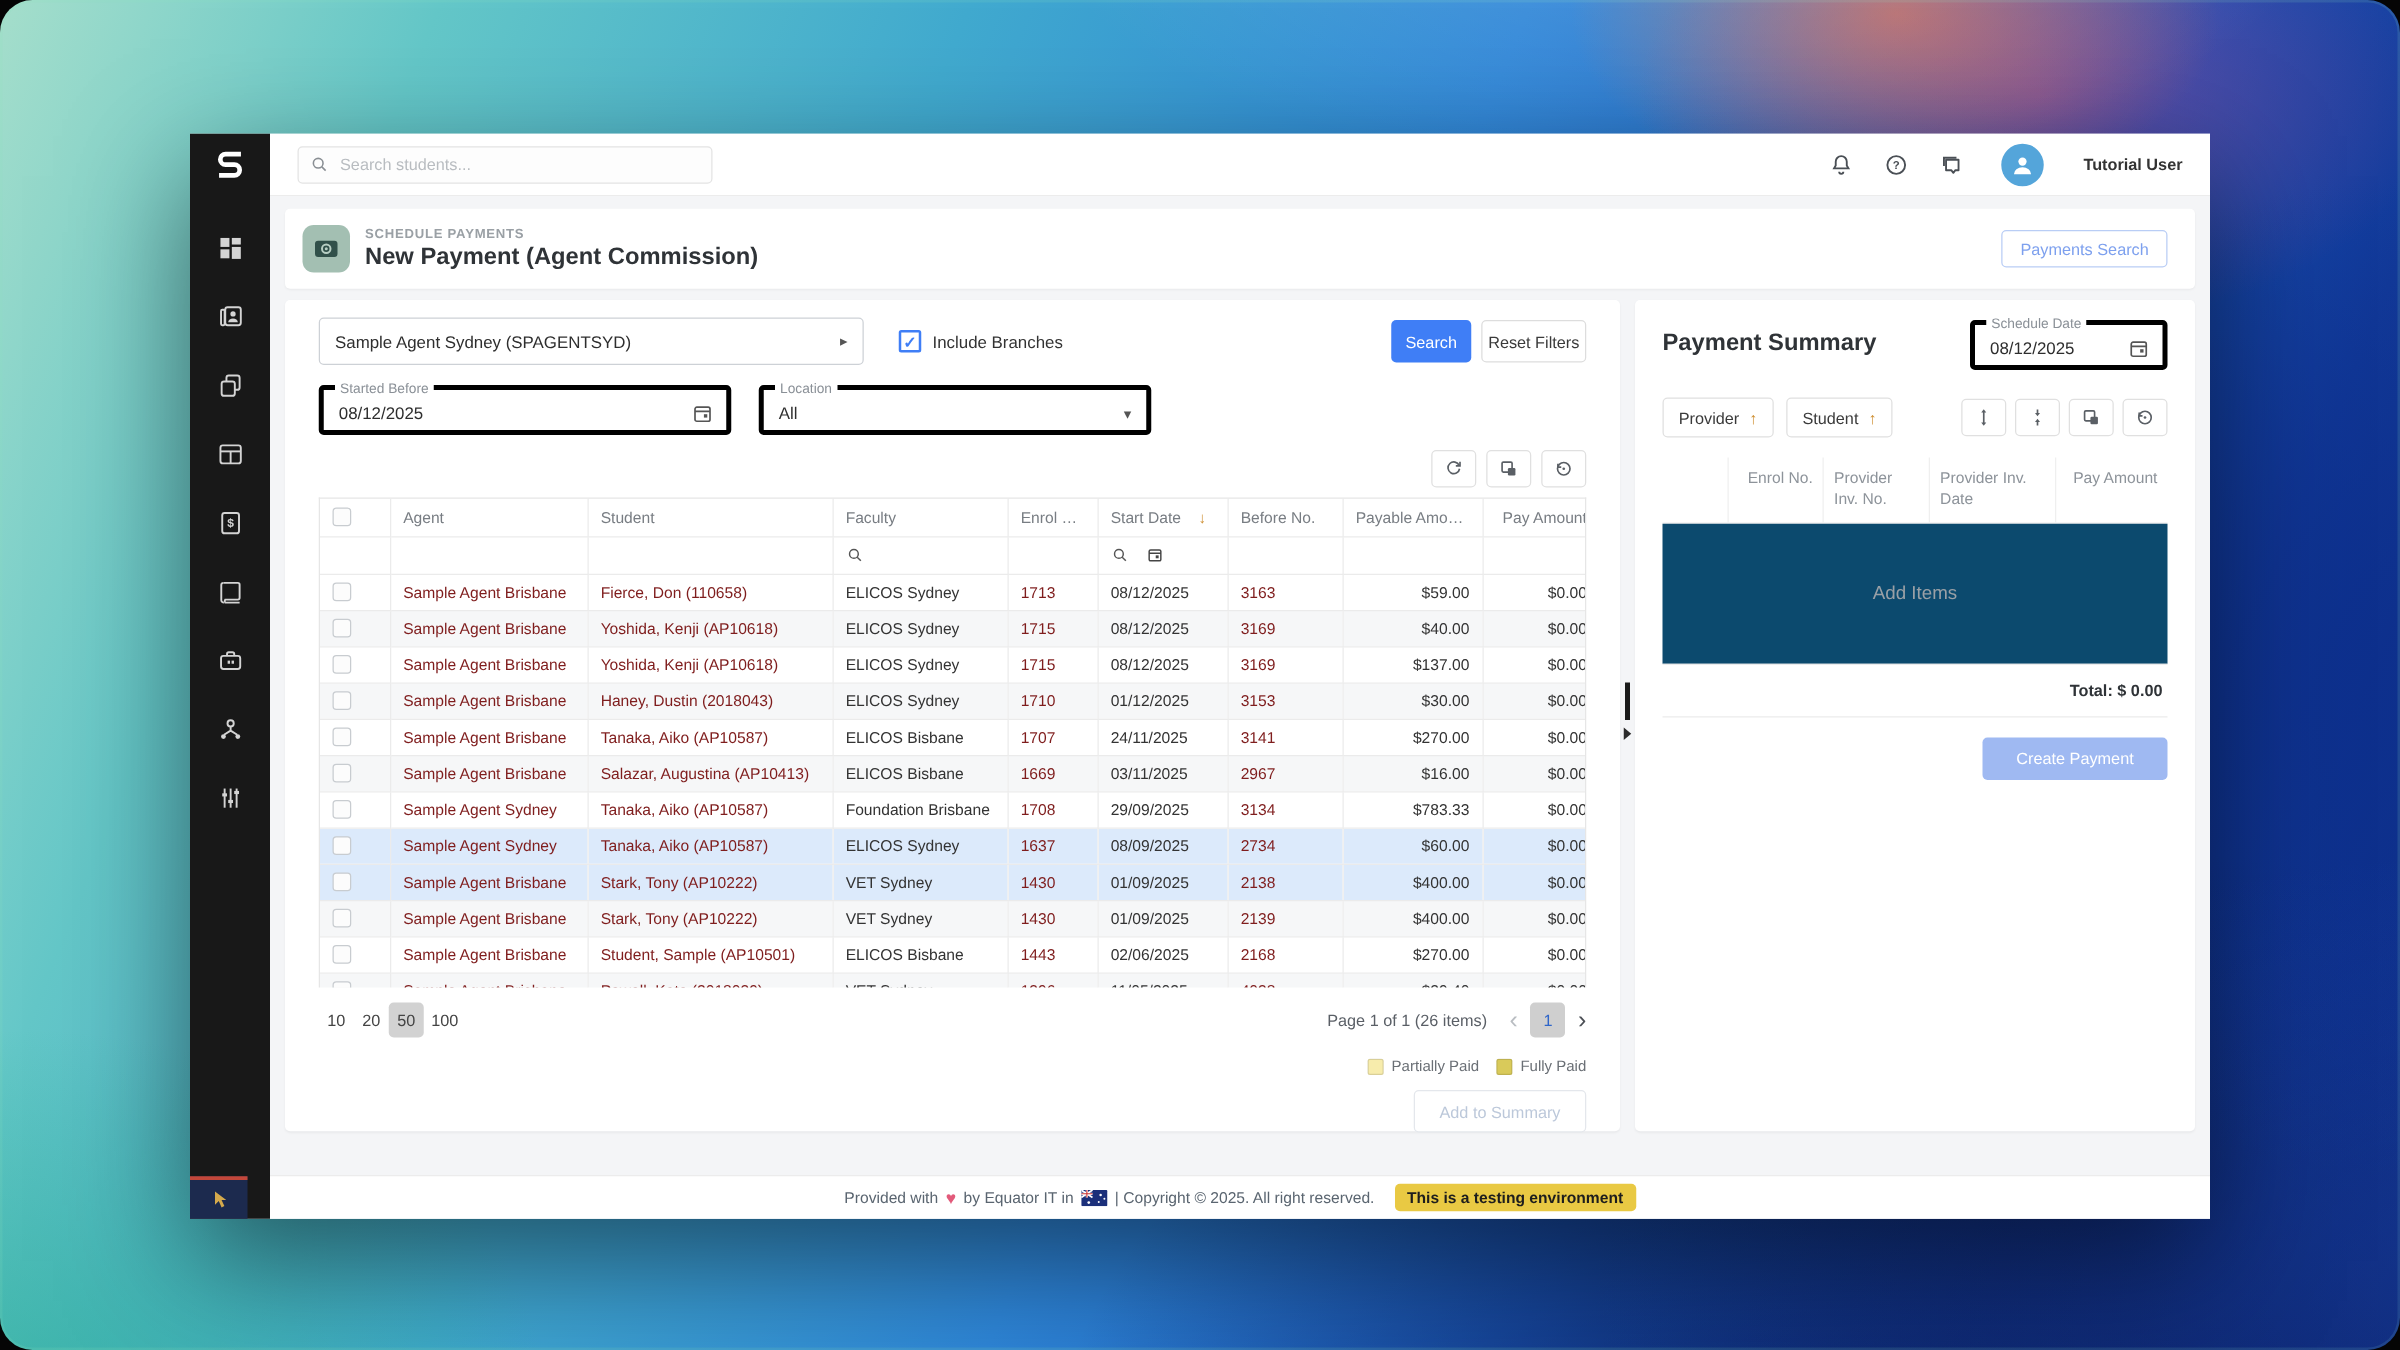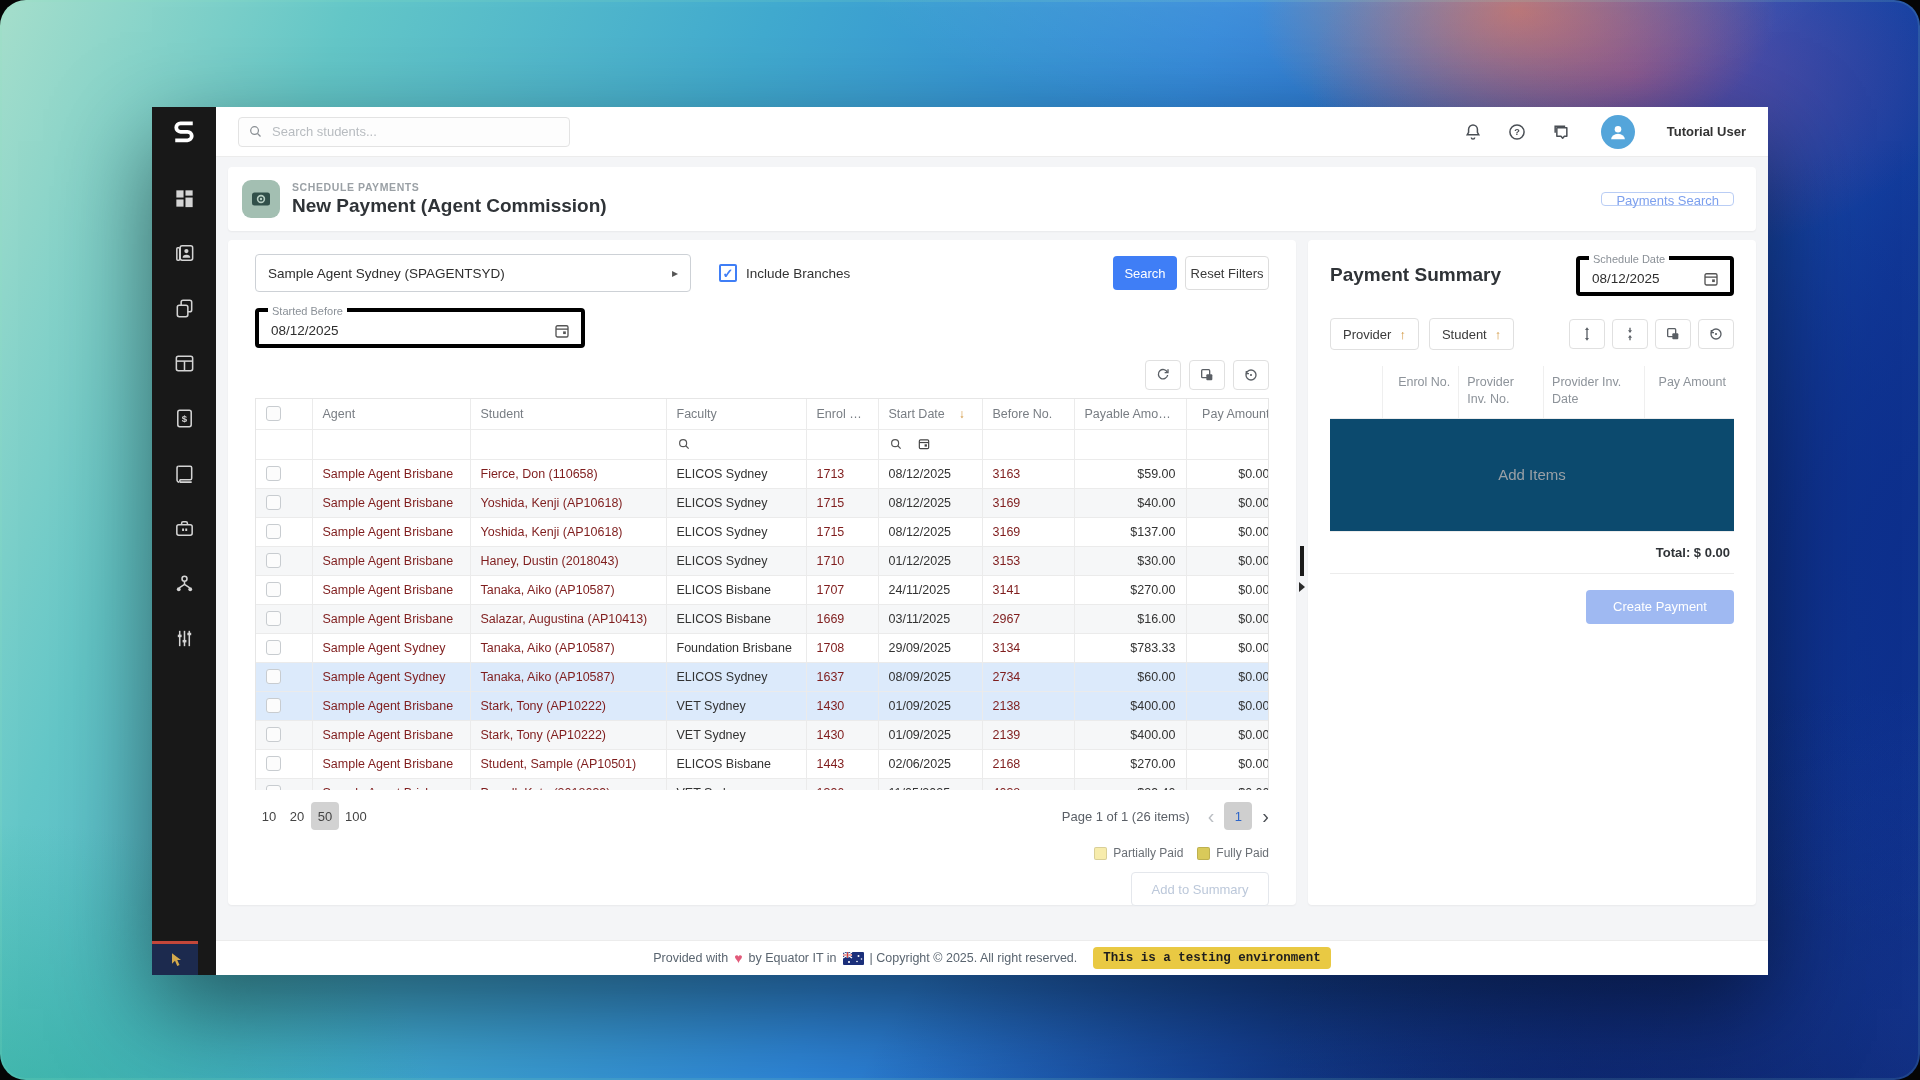--- a/index.html
+++ b/index.html
@@ -57,21 +57,21 @@
   .main { position:absolute; left:64px; top:50px; right:0; bottom:35px; background:#f4f5f7;
     padding:10px 12px 0 12px; overflow:hidden; }
 
   
   .page-header { background:#fff; border-radius:4px; box-shadow:0 1px 2px rgba(0,0,0,.05);
     height:64px; display:flex; align-items:center; padding:0 22px 0 14px; }
   .ph-icon { width:38px; height:38px; border-radius:9px; background:#a3bfb2; display:flex;
     align-items:center; justify-content:center; margin-right:12px; }
   .ph-titles .section-label { font-size:10.5px; letter-spacing:.6px; color:#9aa0a5; font-weight:bold; }
   .ph-titles .page-title { font-size:19px; font-weight:bold; color:#2f3337; margin-top:2px; }
-  .payments-search-btn { margin-left:auto; height:14px; padding:0 14px; background:#fff;
+  .payments-search-btn { margin-left:auto; height:30px; padding:0 14px; background:#fff;
     border:1px solid #b9cdf5; color:#7da0ee; font-size:13px; border-radius:4px; cursor:pointer;
     font-family:"Liberation Sans", sans-serif; }
 
   
   .content-row { display:flex; margin-top:9px; height:665px; }
   .card { background:#fff; border-radius:4px; box-shadow:0 1px 2px rgba(0,0,0,.05); }
   .left-card { width:1068px; padding:14px 27px 0 27px; }
   .splitter { width:12px; position:relative; }
   .splitter-handle { position:absolute; left:4px; top:306px; width:4px; height:30px; background:#1a1a1a; cursor:col-resize; }
   .splitter-arrow { position:absolute; left:3px; top:342px; width:0; height:0;
@@ -172,21 +172,21 @@
   .btn-create { width:148px; height:34px; background:#9fb9f2; border:none; border-radius:4px;
     color:#fff; font-size:13px; cursor:default; font-family:"Liberation Sans", sans-serif; }
 
   
   .footer { position:absolute; left:64px; right:0; bottom:0; height:35px; background:#fff;
     border-top:1px solid #ececec; display:flex; align-items:center; justify-content:center; gap:6px;
     font-size:12.5px; color:#5a6570; }
   .heart { color:#e25a7a; font-size:14px; }
   .flag { width:21px; height:13px; border-radius:1px; }
   .test-badge { background:#e9c943; color:#1d1d1d; font-weight:bold; border-radius:4px;
-    padding:4px 10px; margin-left:10px; font-size:12.5px;font-family:Liberation Mono, monospace; }
+    padding:4px 10px; margin-left:10px; font-size:12.5px; }
 </style>
 </head>
 <body>
 
 <div class="wallpaper"></div>
 
 <div class="window">
 
   <div class="sidebar">
     <div class="logo-box">
@@ -337,20 +337,25 @@
 
         <div class="filters-r2">
           <div class="field f-started">
             <span class="flabel">Started Before</span>
             <div class="fvalue">08/12/2025</div>
             <svg class="ficon" viewBox="0 0 24 24">
               <rect x="4" y="5" width="16" height="15" rx="2" fill="none" stroke="#555" stroke-width="1.8"></rect>
               <line x1="4" y1="9.5" x2="20" y2="9.5" stroke="#555" stroke-width="1.8"></line>
               <rect x="13.5" y="12.5" width="3.6" height="3.6" fill="#555"></rect>
             </svg>
+          </div>
+          <div class="field f-location">
+            <span class="flabel">Location</span>
+            <div class="fvalue">All</div>
+            <span class="fcaret">▾</span>
           </div>
         </div>
 
         <div class="grid-toolbar">
           <div class="tool-btn">
             <svg viewBox="0 0 24 24">
               <path d="M18.5 8 A7 7 0 1 0 19 12" fill="none" stroke="#5a5f65" stroke-width="2"></path>
               <path d="M19.5 3.5 V8.5 H14.5" fill="none" stroke="#5a5f65" stroke-width="2"></path>
             </svg>
           </div>

